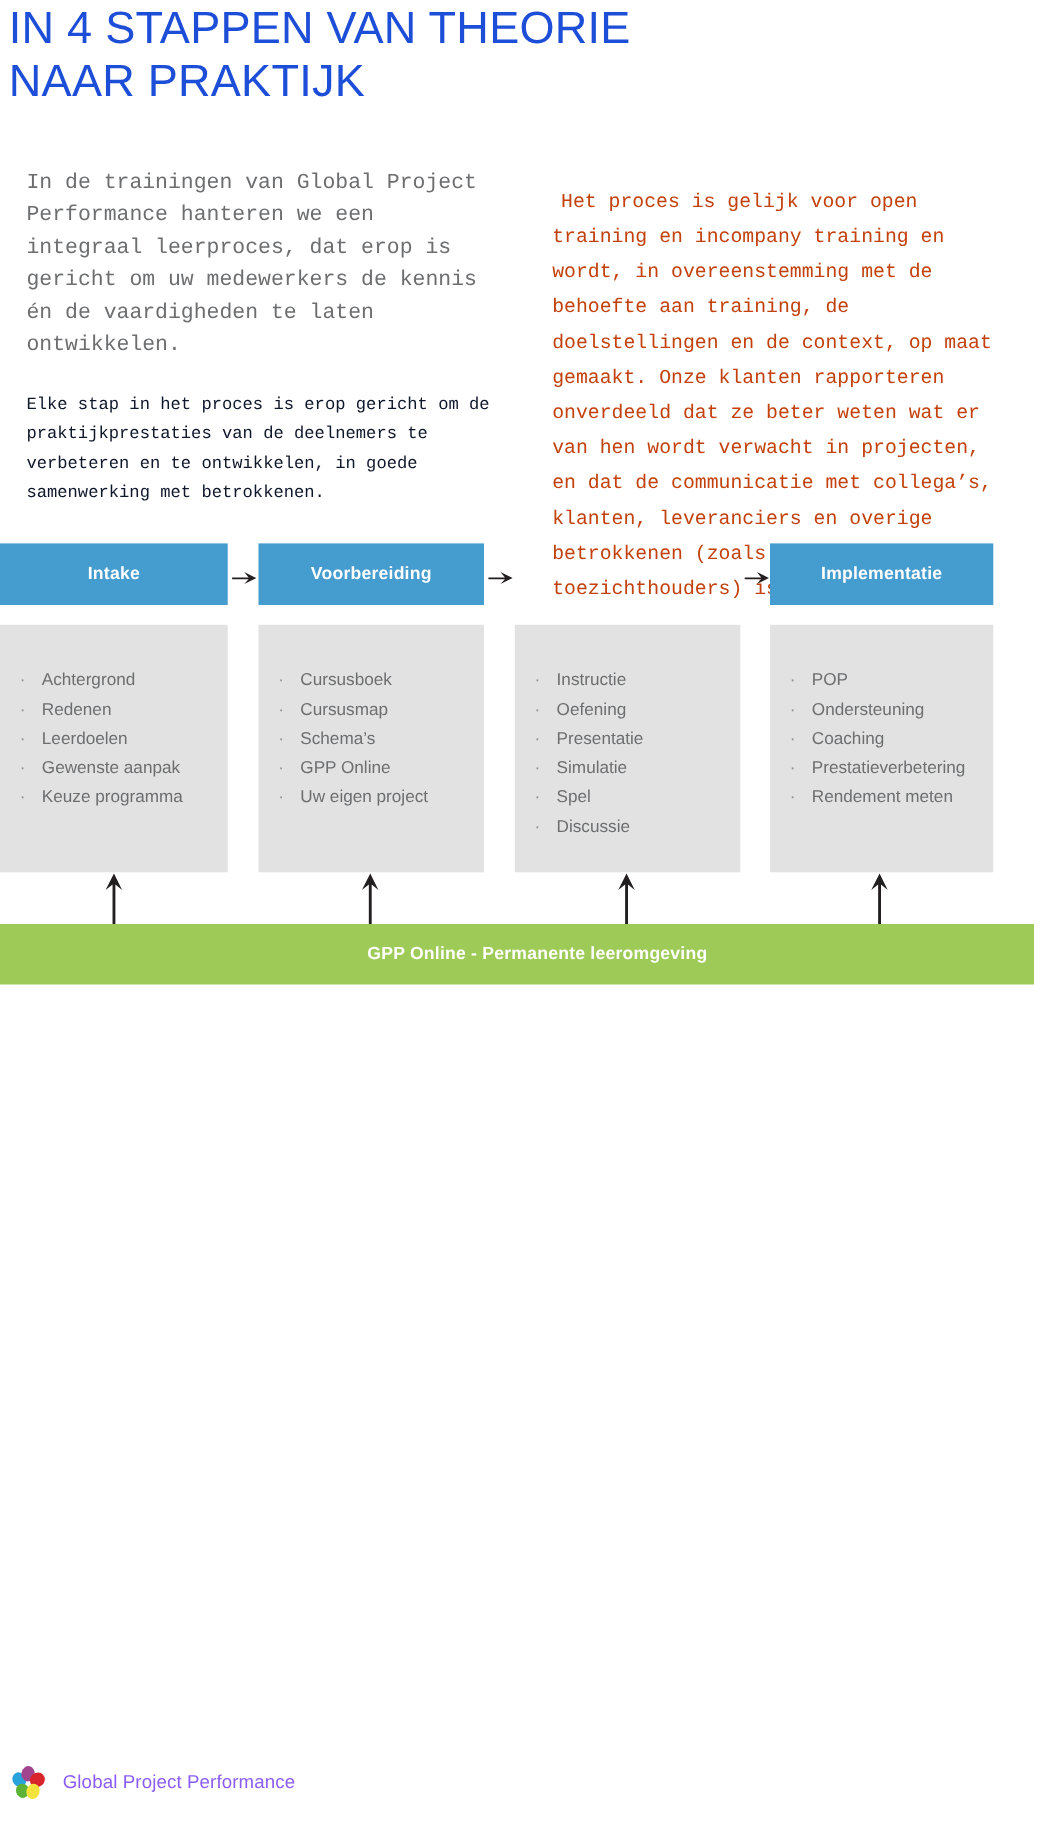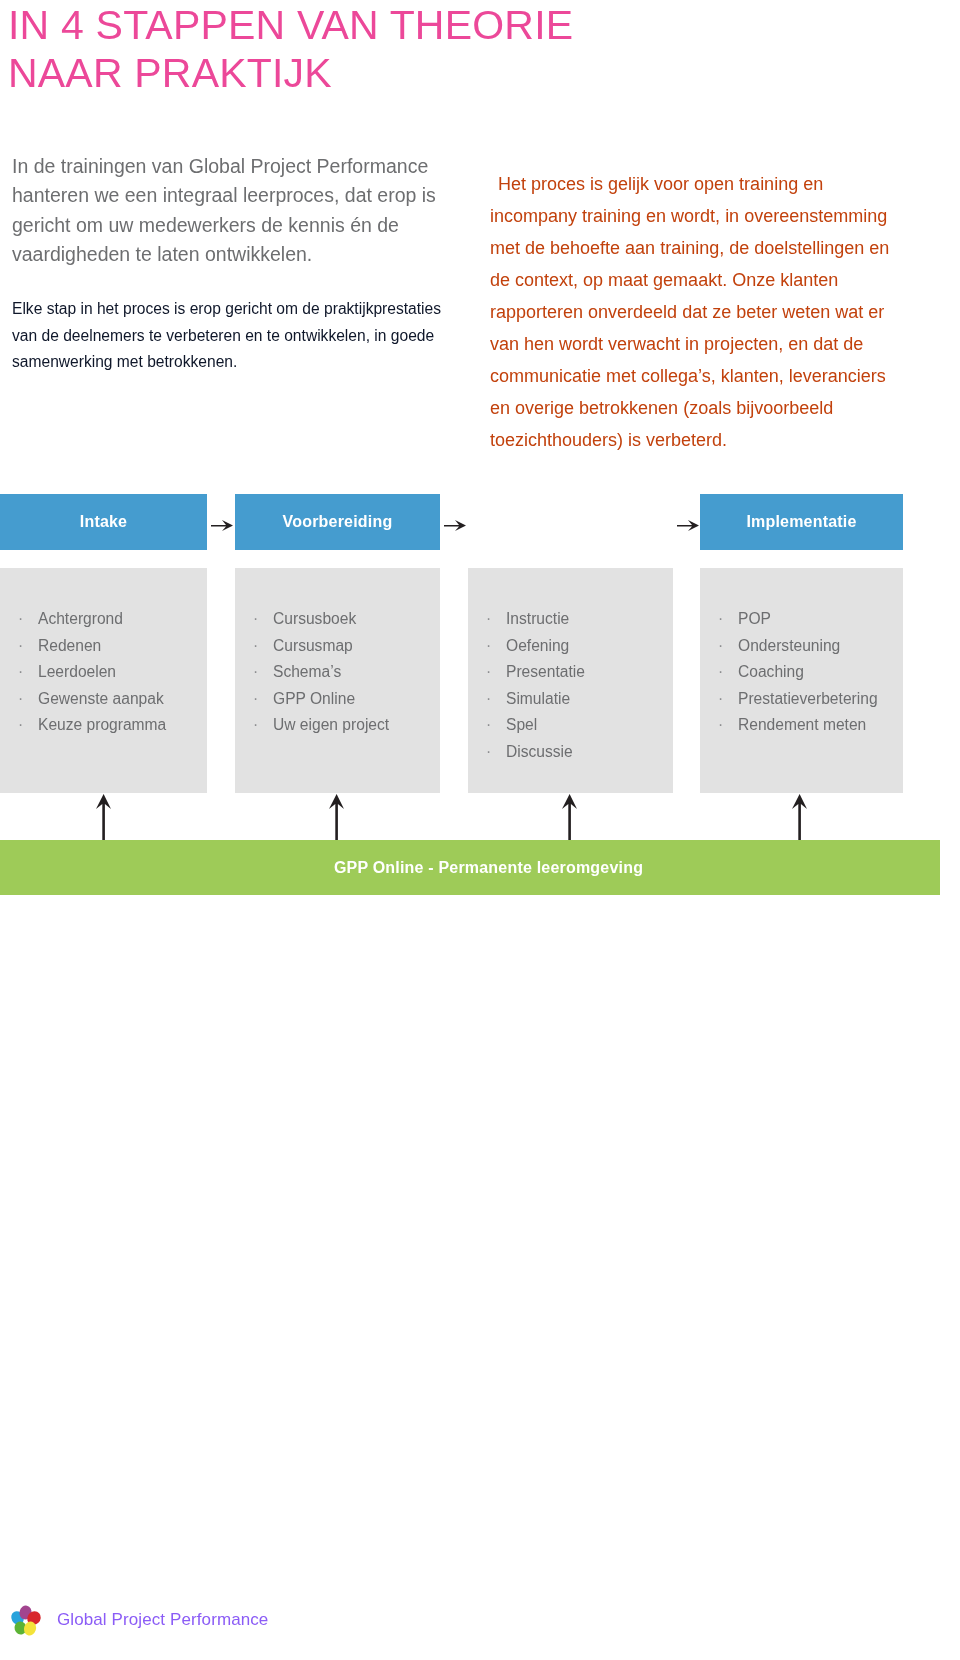--- a/index.html
+++ b/index.html
@@ -24,32 +24,33 @@
 
   
   .title {
     position: absolute;
     left: 8px;
     top: 2px;
     width: 700px;
     font-size: 41px;
     line-height: 1.16;
     font-weight: 400;
-    color: #ec4899;
+    color: #1d4ed8;
     letter-spacing: 0.2px;
     white-space: pre-line;
   }
 
   
   .intro {
     position: absolute;
-    left: 4px;
+    left: 16px;
     top: 152px;
     width: 828px;
     height: 310px;
+    font-family: Liberation Mono, monospace;
   }
   .col-left {
     position: absolute;
     left: 8px;
     top: 0;
     width: 430px;
   }
   .col-right {
     position: absolute;
     left: 470px;

